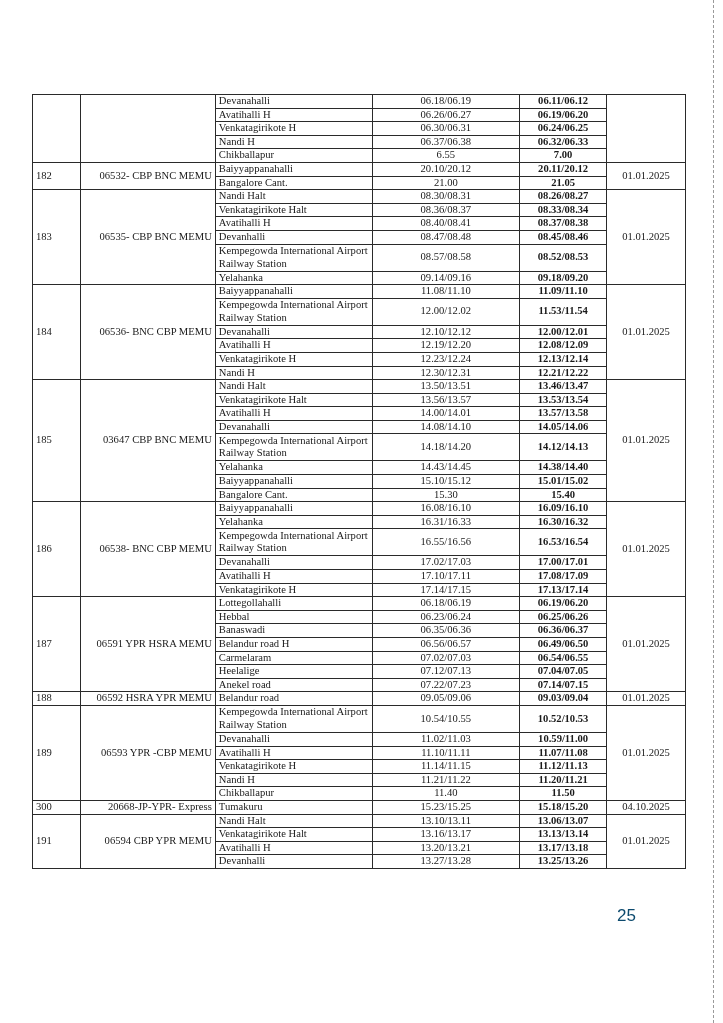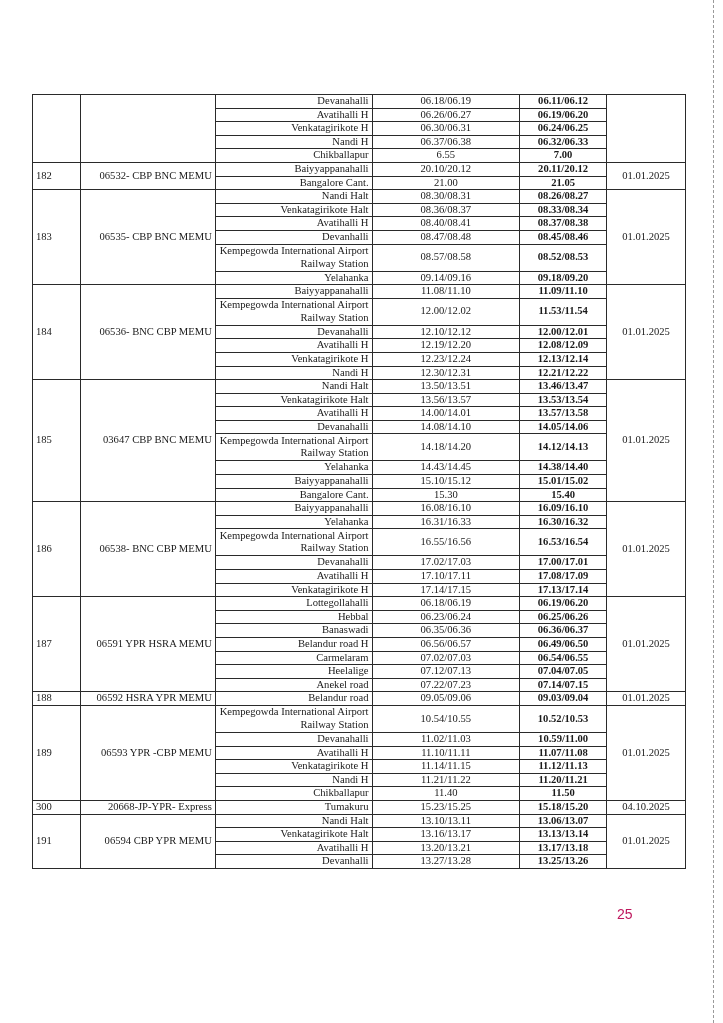--- a/index.html
+++ b/index.html
@@ -12,26 +12,26 @@
              width: 654px; font-size: 10.6px; line-height: 12.6px; }
   table.tt td { border: 1px solid #2a2a2a; padding: 0 3px; vertical-align: middle; }
   col.c-sn { width: 48px; }
   col.c-train { width: 135px; }
   col.c-station { width: 157px; }
   col.c-old { width: 148px; }
   col.c-new { width: 87px; }
   col.c-date { width: 79px; }
   td.sn { }
   td.train { text-align: right; white-space: nowrap; }
-  td.st { text-align: right; }
+  td.st { text-align: left; }
   td.old { text-align: center; vertical-align: bottom; }
   td.new { text-align: center; font-weight: bold; vertical-align: bottom; }
   td.date { text-align: center; }
   .pageno { position: absolute; left: 617px; top: 906px; font-family: "Liberation Sans", "DejaVu Sans", sans-serif;
-            font-size: 14px; color: #be185d; }
+            font-size: 17px; color: #0c4a6e; }
 </style>
 </head>
 <body>
 
 <div class="page">
   <div class="edge-line"></div>
 
   <table class="tt">
     <colgroup>
       <col class="c-sn">

